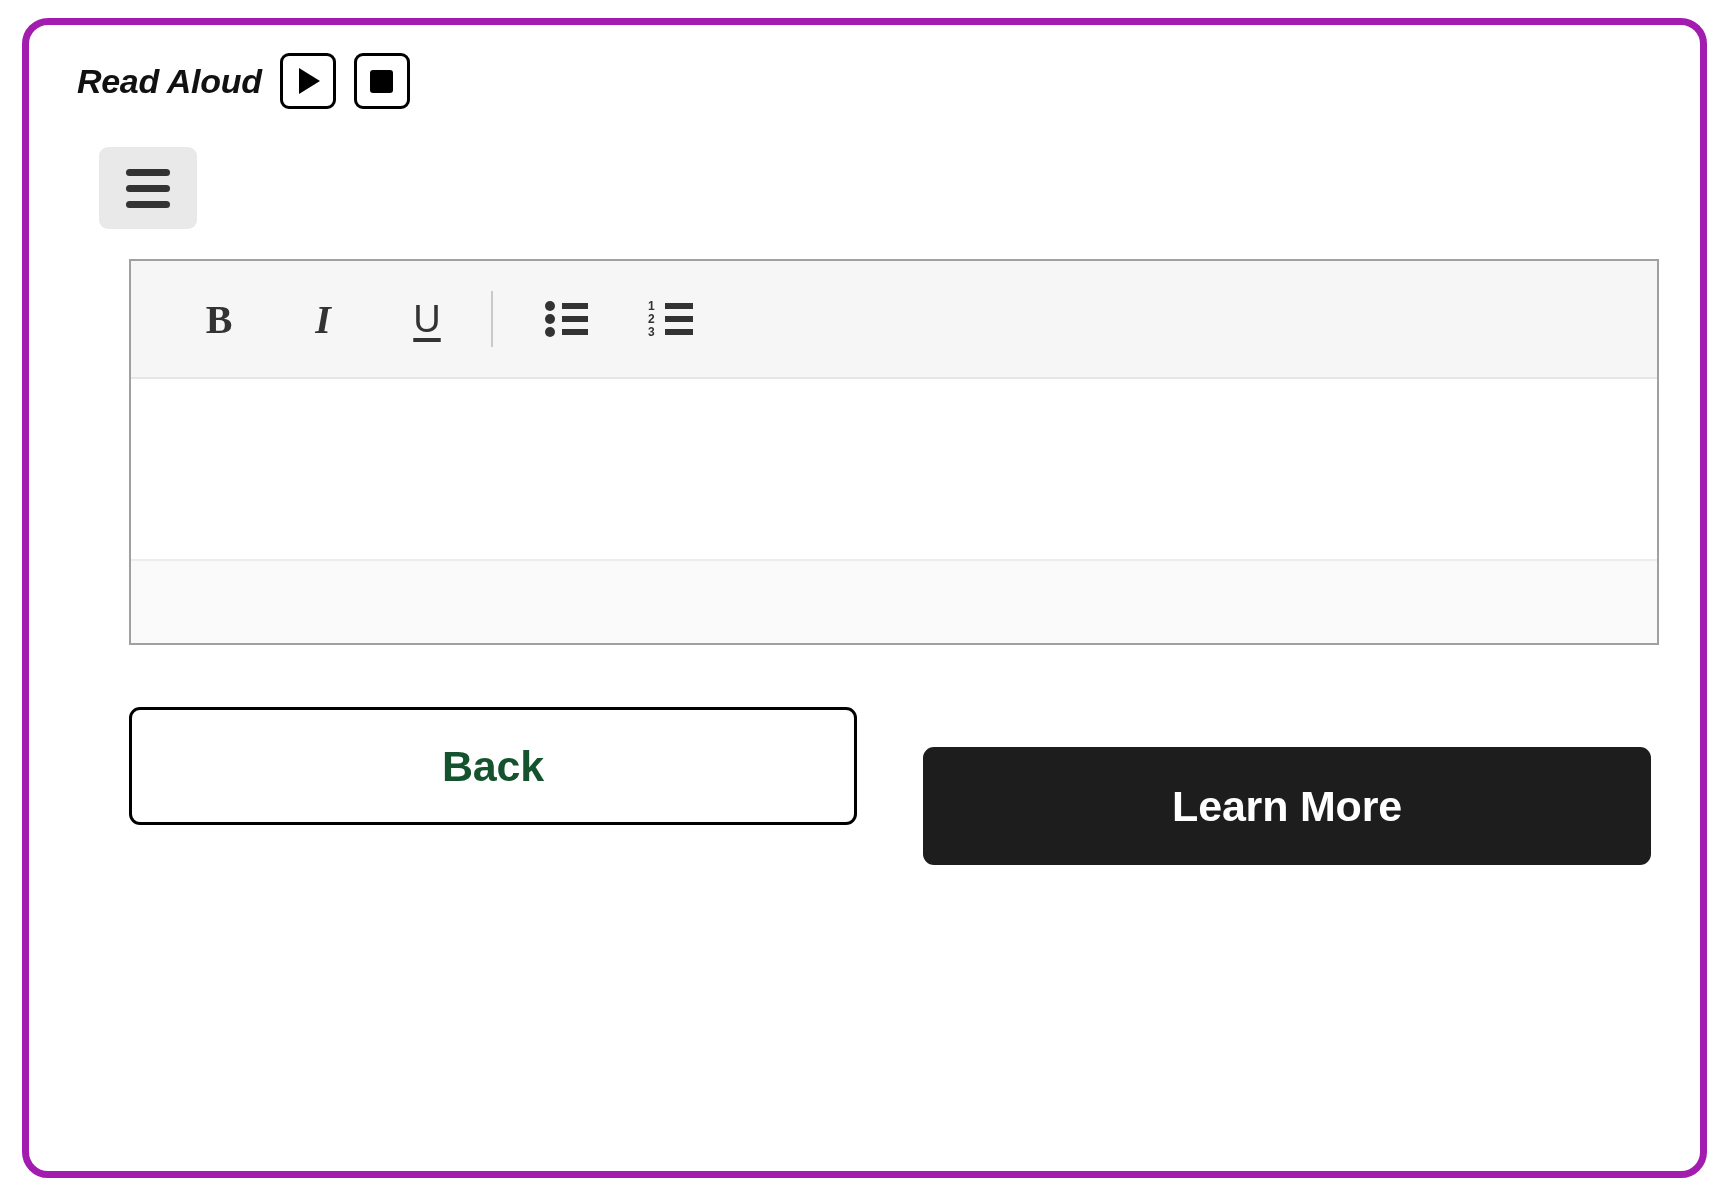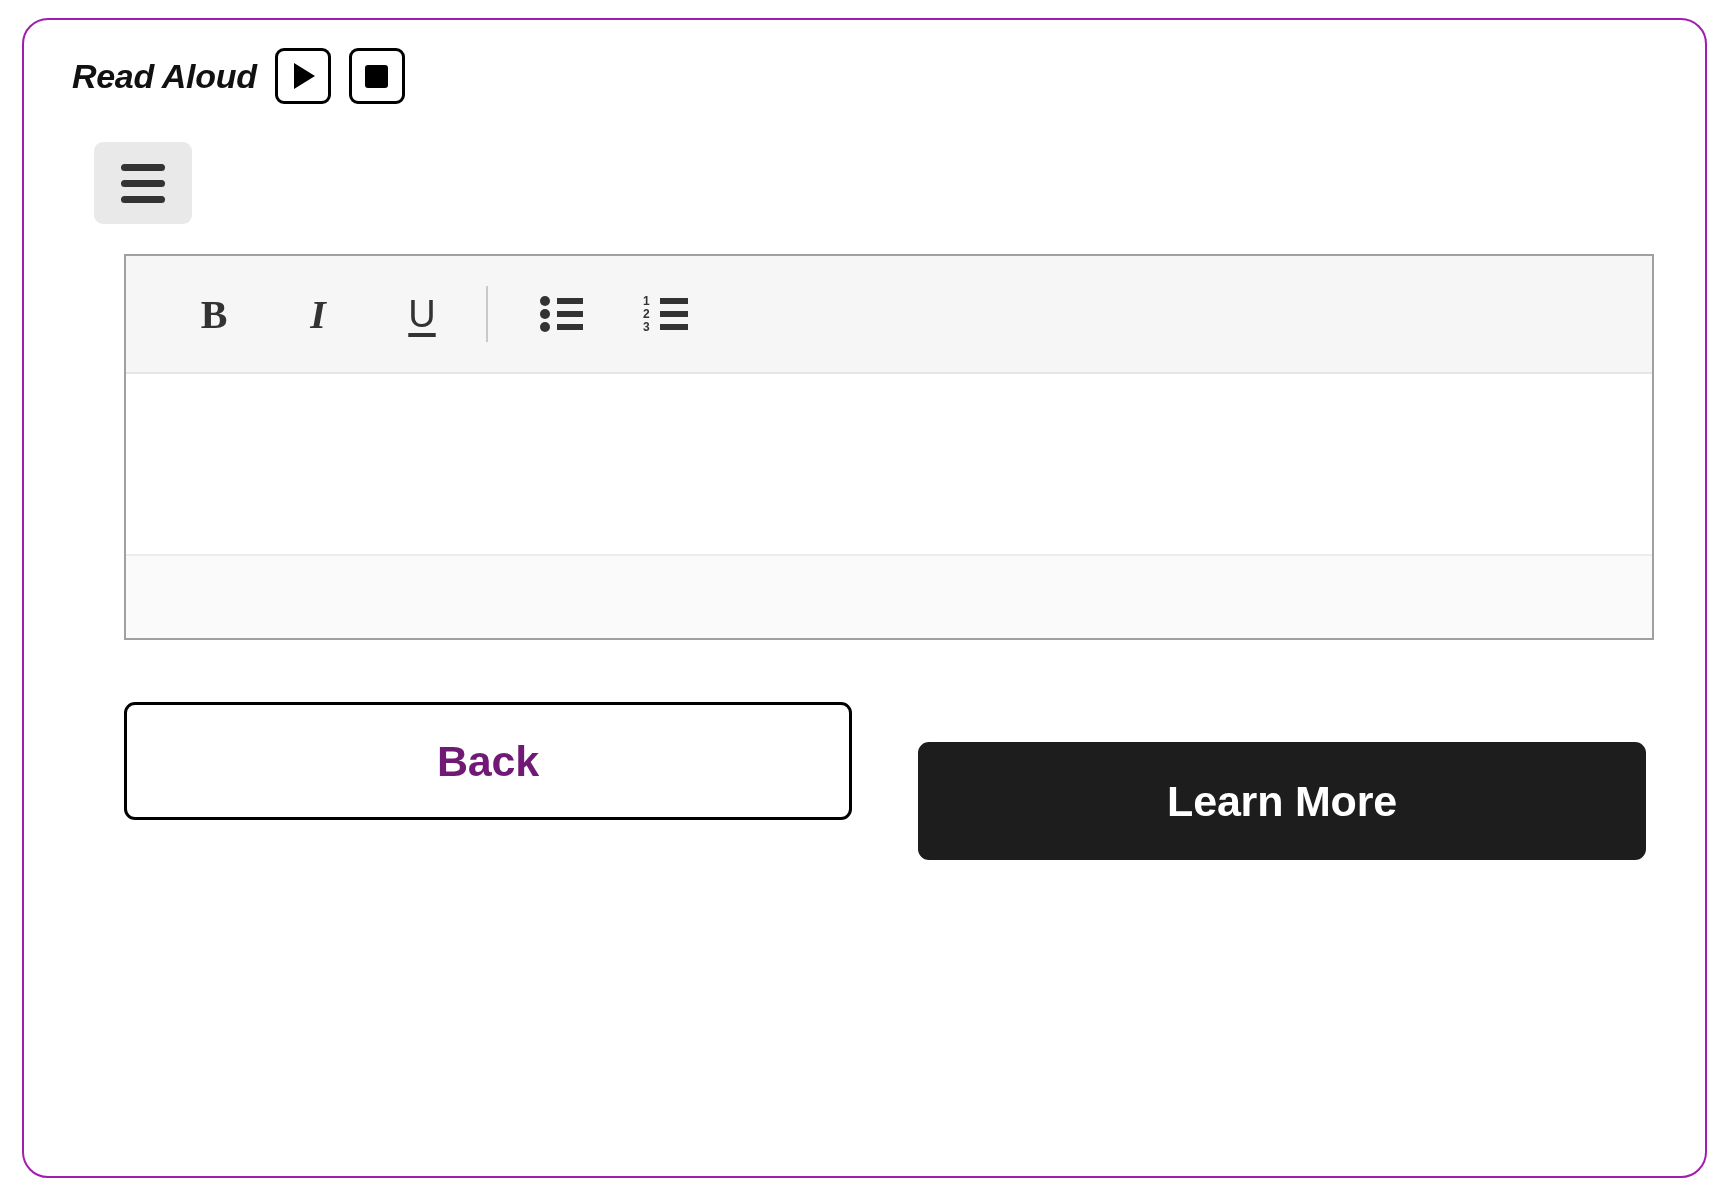--- a/index.html
+++ b/index.html
@@ -22,21 +22,21 @@
     width: 1729px;
     height: 1196px;
     box-sizing: border-box;
     padding: 18px 22px 18px 22px;
   }
   .card {
     position: relative;
     box-sizing: border-box;
     width: 1685px;
     height: 1160px;
-    border: 2px solid #a21caf;
+    border: 7px solid #a21caf;
     border-radius: 26px;
     background: #ffffff;
     padding: 0;
   }
 
   
   .readaloud-row {
     display: flex;
     align-items: center;
     gap: 18px;
@@ -182,21 +182,21 @@
     font-weight: bold;
     letter-spacing: -0.2px;
     display: flex;
     align-items: center;
     justify-content: center;
     cursor: pointer;
   }
   .btn-back {
     background: #ffffff;
     border: 3px solid #000000;
-    color: #701a75;
+    color: #14532d;
   }
   .btn-primary {
     background: #1d1d1d;
     border: 3px solid #1d1d1d;
     color: #ffffff;
     margin-top: 40px;
   }
 </style>
 </head>
 <body>

